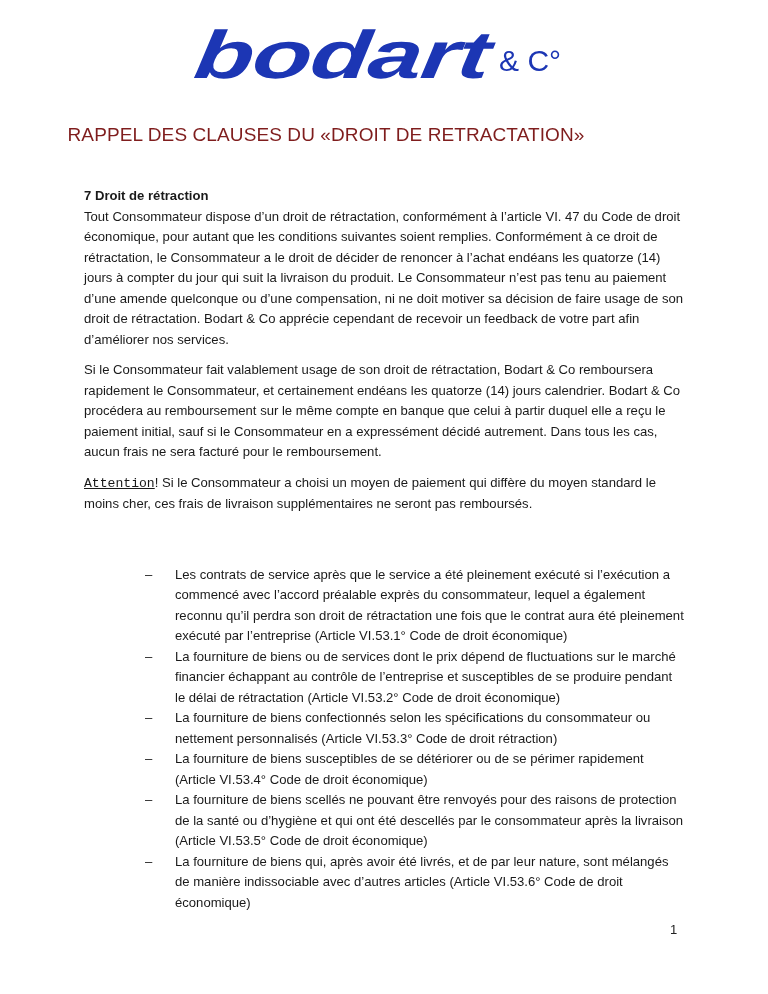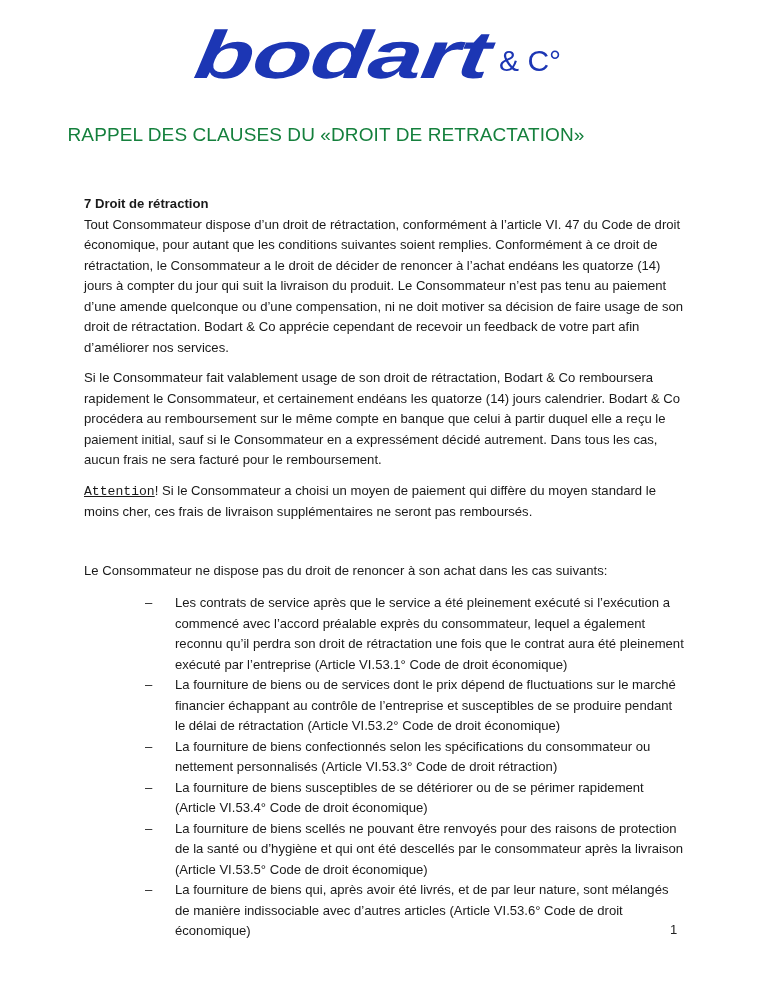--- a/index.html
+++ b/index.html
@@ -20,24 +20,24 @@
     transform: skewX(-8deg) scaleX(1.18) scaleY(0.82);
     transform-origin: left bottom;
     display: inline-block;
   }
   .logo-suffix {
     font-family: "Liberation Sans", sans-serif;
     font-size: 30px; color: #1c36b4; margin-left: 58px; margin-bottom: 2px;
   }
   .doc-title {
     position: absolute; left: 0; width: 652px; top: 124px;
-    text-align: center; font-size: 19px; letter-spacing: 0.1px; color: #15803d;
+    text-align: center; font-size: 19px; letter-spacing: 0.1px; color: #7f1d1d;
   }
   .content {
-    position: absolute; left: 84px; top: 194px; width: 600px;
+    position: absolute; left: 84px; top: 186px; width: 600px;
     font-size: 13.1px; line-height: 20.5px; color: #1a1a1a;
   }
   .h-sec { font-weight: bold; margin: 0; }
   p { margin: 0 0 10px 0; }
   .gap-big { height: 28px; }
   .underline { text-decoration: underline; font-family: Liberation Mono, monospace; }
   ul.excl {
     list-style: none; margin: 12px 0 0 0; padding: 0 0 0 73px;
   }
   ul.excl li { position: relative; padding-left: 18px; }
@@ -61,21 +61,20 @@
 
   <p>Tout Consommateur dispose d’un droit de rétractation, conformément à l’article VI. 47 du Code de droit économique, pour autant que les conditions suivantes soient remplies. Conformément à ce droit de rétractation, le Consommateur a le droit de décider de renoncer à l’achat endéans les quatorze (14) jours à compter du jour qui suit la livraison du produit. Le Consommateur n’est pas tenu au paiement d’une amende quelconque ou d’une compensation, ni ne doit motiver sa décision de faire usage de son droit de rétractation. Bodart &amp; Co apprécie cependant de recevoir un feedback de votre part afin d’améliorer nos services.</p>
   <p>Si le Consommateur fait valablement usage de son droit de rétractation, Bodart &amp; Co remboursera rapidement le Consommateur, et certainement endéans les quatorze (14) jours calendrier. Bodart &amp; Co procédera au remboursement sur le même compte en banque que celui à partir duquel elle a reçu le paiement initial, sauf si le Consommateur en a expressément décidé autrement. Dans tous les cas, aucun frais ne sera facturé pour le remboursement.</p>
 
   <p>
     <span class="underline">Attention</span><span>! Si le Consommateur a choisi un moyen de paiement qui diffère du moyen standard le moins cher, ces frais de livraison supplémentaires ne seront pas remboursés.</span>
   </p>
 
   <div class="gap-big"></div>
 
-  <p style="margin-bottom:0;">Le Consommateur ne dispose pas du droit de renoncer à son achat dans les cas suivants:</p>
 
   <ul class="excl">
     <li><span class="dash">–</span><span>Les contrats de service après que le service a été pleinement exécuté si l’exécution a commencé avec l’accord préalable exprès du consommateur, lequel a également reconnu qu’il perdra son droit de rétractation une fois que le contrat aura été pleinement exécuté par l’entreprise (Article VI.53.1° Code de droit économique)</span></li>
     <li><span class="dash">–</span><span>La fourniture de biens ou de services dont le prix dépend de fluctuations sur le marché financier échappant au contrôle de l’entreprise et susceptibles de se produire pendant le délai de rétractation (Article VI.53.2° Code de droit économique)</span></li>
     <li><span class="dash">–</span><span>La fourniture de biens confectionnés selon les spécifications du consommateur ou nettement personnalisés (Article VI.53.3° Code de droit rétraction)</span></li>
     <li><span class="dash">–</span><span>La fourniture de biens susceptibles de se détériorer ou de se périmer rapidement (Article VI.53.4° Code de droit économique)</span></li>
     <li><span class="dash">–</span><span>La fourniture de biens scellés ne pouvant être renvoyés pour des raisons de protection de la santé ou d’hygiène et qui ont été descellés par le consommateur après la livraison (Article VI.53.5° Code de droit économique)</span></li>
     <li><span class="dash">–</span><span>La fourniture de biens qui, après avoir été livrés, et de par leur nature, sont mélangés de manière indissociable avec d’autres articles (Article VI.53.6° Code de droit économique)</span></li>
   </ul>
 </div>

